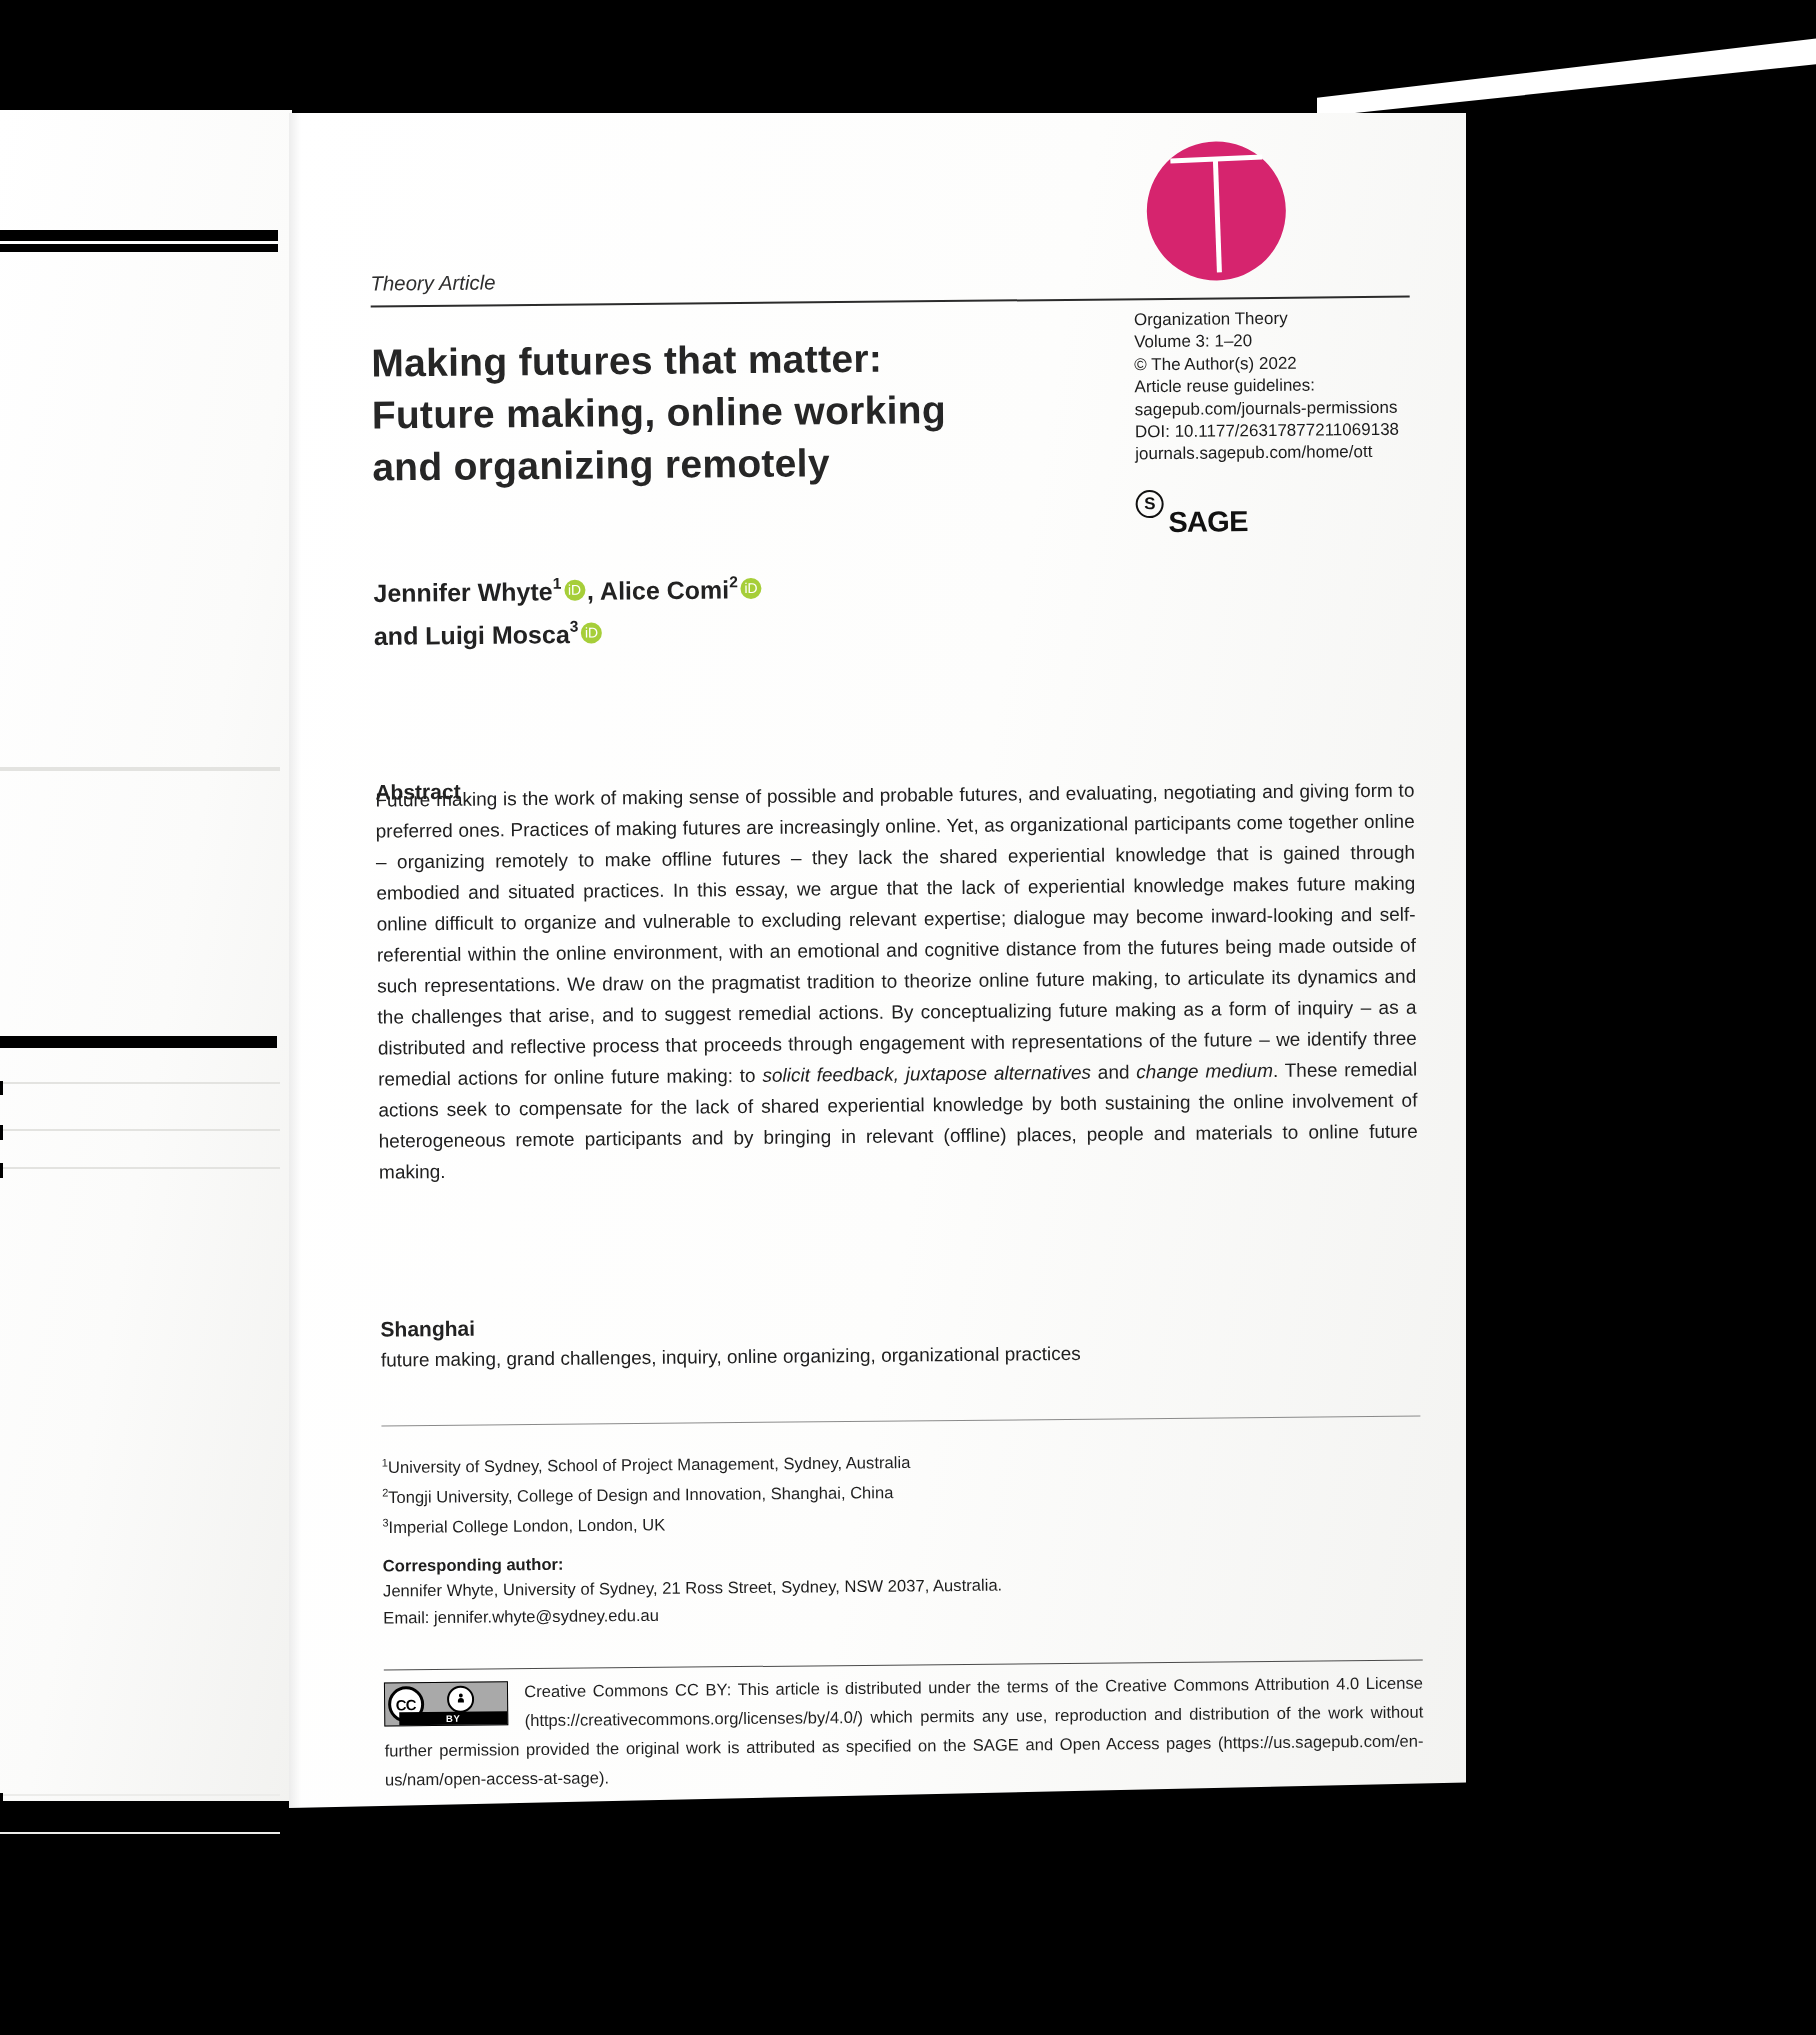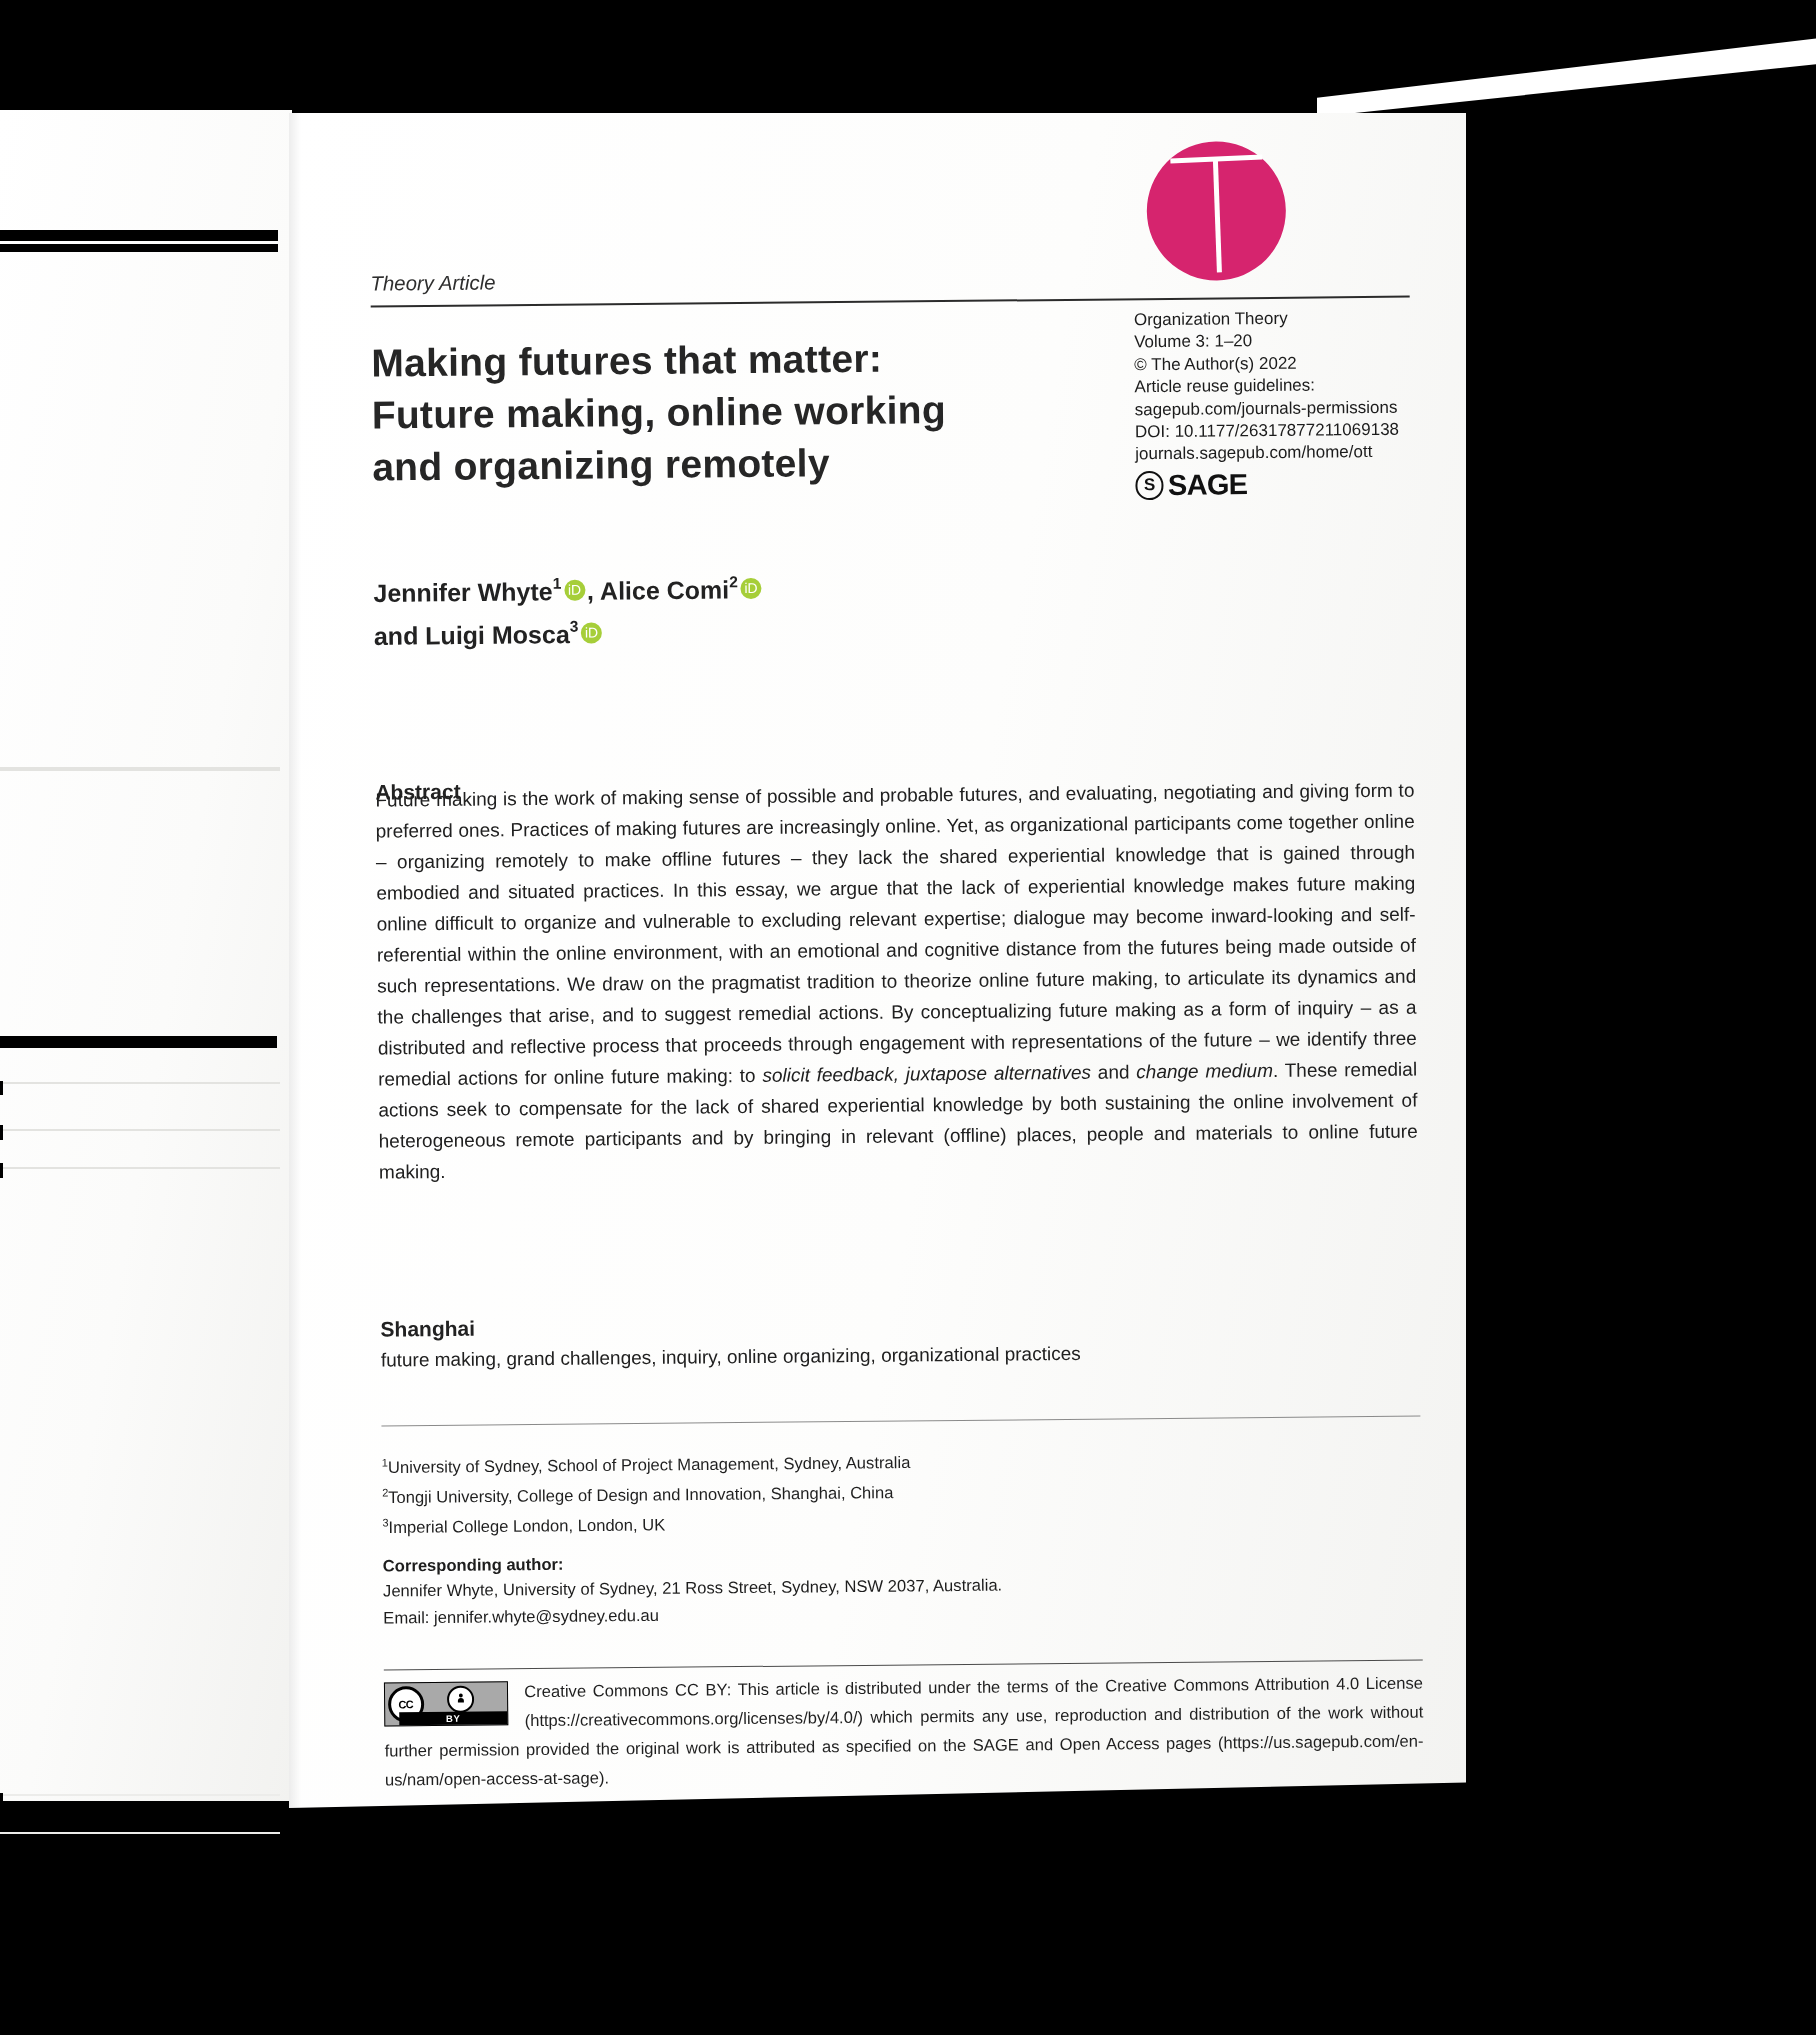--- a/index.html
+++ b/index.html
@@ -46,21 +46,21 @@
   .t-stem{position:absolute;left:68px;top:16.3px;width:4.8px;height:115px;background:#fff;
           transform:rotate(-1.5deg);}
   .cat-label{left:88px;top:160px;font-size:20.4px;font-style:italic;color:#2e2e2e;}
   .cat-rule{left:88px;top:193px;width:1039px;height:2px;background:#2b2b2b;}
   .title{left:88px;top:225px;font-size:39px;line-height:52px;font-weight:bold;
          color:#262626;letter-spacing:0.3px;}
   .journal-info{left:851px;top:204px;width:292px;font-size:17px;line-height:22.4px;color:#1c1c1c;}
   .sage-logo{left:851px;top:364px;display:flex;align-items:center;gap:4.1px;}
   .sage-s{width:24.4px;height:24.4px;border:2px solid #111;border-radius:50%;display:flex;
           align-items:center;justify-content:center;font-weight:bold;font-size:17px;color:#111;}
-  .sage-word{font-size:29px;font-weight:bold;color:#111;letter-spacing:-0.7px;}
+  .sage-word{font-size:29px;font-weight:bold;color:#111;letter-spacing:-0.7px;margin-top:37px;}
 
   
   .authors{left:88px;top:456px;font-size:25px;font-weight:bold;line-height:37px;color:#222;}
   .authors sup{font-size:15.6px;position:relative;top:-2px;}
   .orcid{display:inline-flex;width:21px;height:21px;border-radius:50%;
          background:var(--green,#a6ce39);color:#fff;font-size:14px;font-weight:normal;
          align-items:center;justify-content:center;vertical-align:5.4px;margin:0 2px 0 2.7px;text-align:right;}
 
   
   .sec-h{font-size:21px;font-weight:bold;color:#222;}
@@ -80,21 +80,21 @@
   .corr-2{left:88px;top:1496px;font-size:16.6px;}
 
   
   .lic-rule{left:88px;top:1557px;width:1039px;height:1.4px;background:#4a4a4a;}
   .license{left:88px;top:1566px;width:1039px;font-size:16.6px;line-height:29px;
            text-align:justify;color:#1f1f1f;}
   .cc-badge{float:left;width:122px;height:42px;background:#a9a9a9;border:1.4px solid #000;
             position:relative;margin:4.1px 16.3px 2.7px 0;}
   .cc-circle{position:absolute;left:2.7px;top:3.4px;width:30px;height:30px;border:3.4px solid #000;
              border-radius:50%;background:#fff;display:flex;align-items:center;justify-content:center;
-             font-weight:bold;font-size:11px;letter-spacing:-0.7px;color:#000;}
+             font-weight:bold;font-size:15px;letter-spacing:-0.7px;color:#000;}
   .person-circle{position:absolute;left:62px;top:2.7px;width:23px;height:23px;border:2.7px solid #000;
              border-radius:50%;background:#fff;display:flex;align-items:center;justify-content:center;}
   .by-strip{position:absolute;right:0;bottom:0;width:108px;height:13.6px;background:#000;color:#fff;
             font-size:9.5px;font-weight:bold;display:flex;align-items:center;justify-content:center;
             letter-spacing:0.7px;}
 </style>
 </head>
 <body>
 
 <div class="stack-left">

